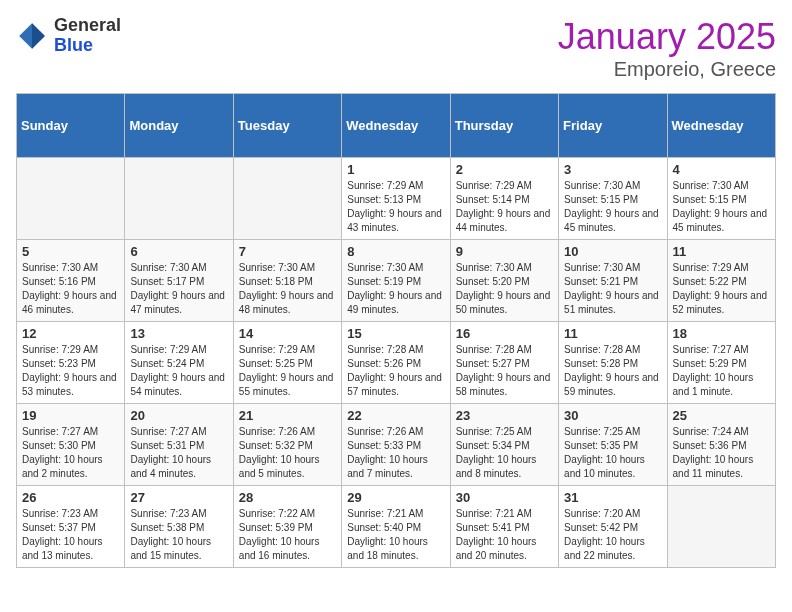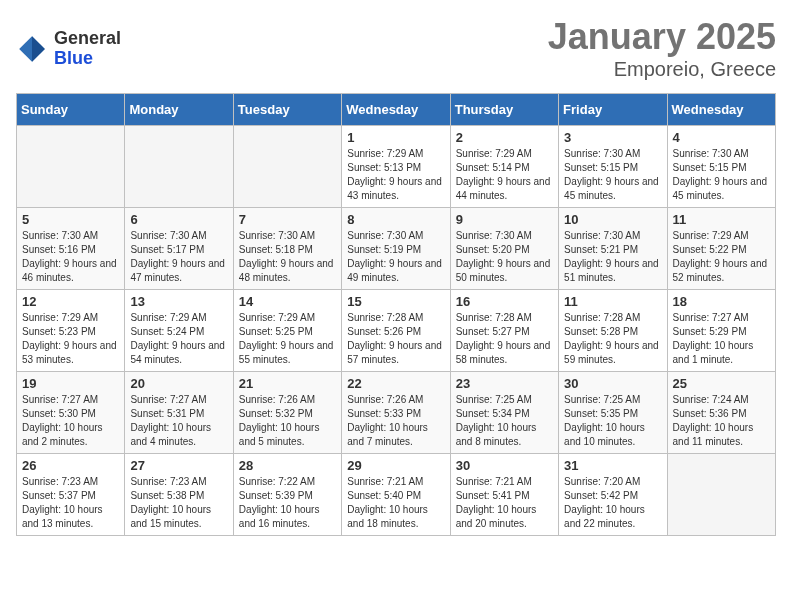--- a/index.html
+++ b/index.html
@@ -6,21 +6,21 @@
     body {
       font-family: Arial, sans-serif;
       background: #fff;
       width: 792px;
       min-height: 612px;
       padding: 16px;
     }
     .header {
       display: flex;
       justify-content: space-between;
-      align-items: center;
+      align-items: flex-start;
       margin-bottom: 12px;
     }
     .logo {
       display: flex;
       align-items: center;
       gap: 6px;
     }
     .logo-text {
       font-size: 18px;
       font-weight: bold;
@@ -30,38 +30,38 @@
     .logo-text span.blue { color: #1d4ed8; }
     .logo-icon {
       width: 32px;
       height: 32px;
     }
     .title-section {
       text-align: right;
     }
     .calendar-title {
       font-size: 36px;
-      font-weight: bold;
-      color: #737373;
+      font-weight: normal;
+      color: #a21caf;
     }
     .calendar-subtitle {
       font-size: 20px;
       color: #555;
     }
     table {
       width: 100%;
       border-collapse: collapse;
       table-layout: fixed;
     }
     th {
       background-color: #2f6eb5;
       color: #fff;
       font-size: 13px;
       font-weight: bold;
-      padding: 8px 4px;
+      padding: 24px 4px;
       text-align: left;
       border: 1px solid #c0c0c0;
     }
     td {
       border: 1px solid #c0c0c0;
       vertical-align: top;
       padding: 4px 5px;
       font-size: 10.5px;
       color: #333;
       height: 82px;

